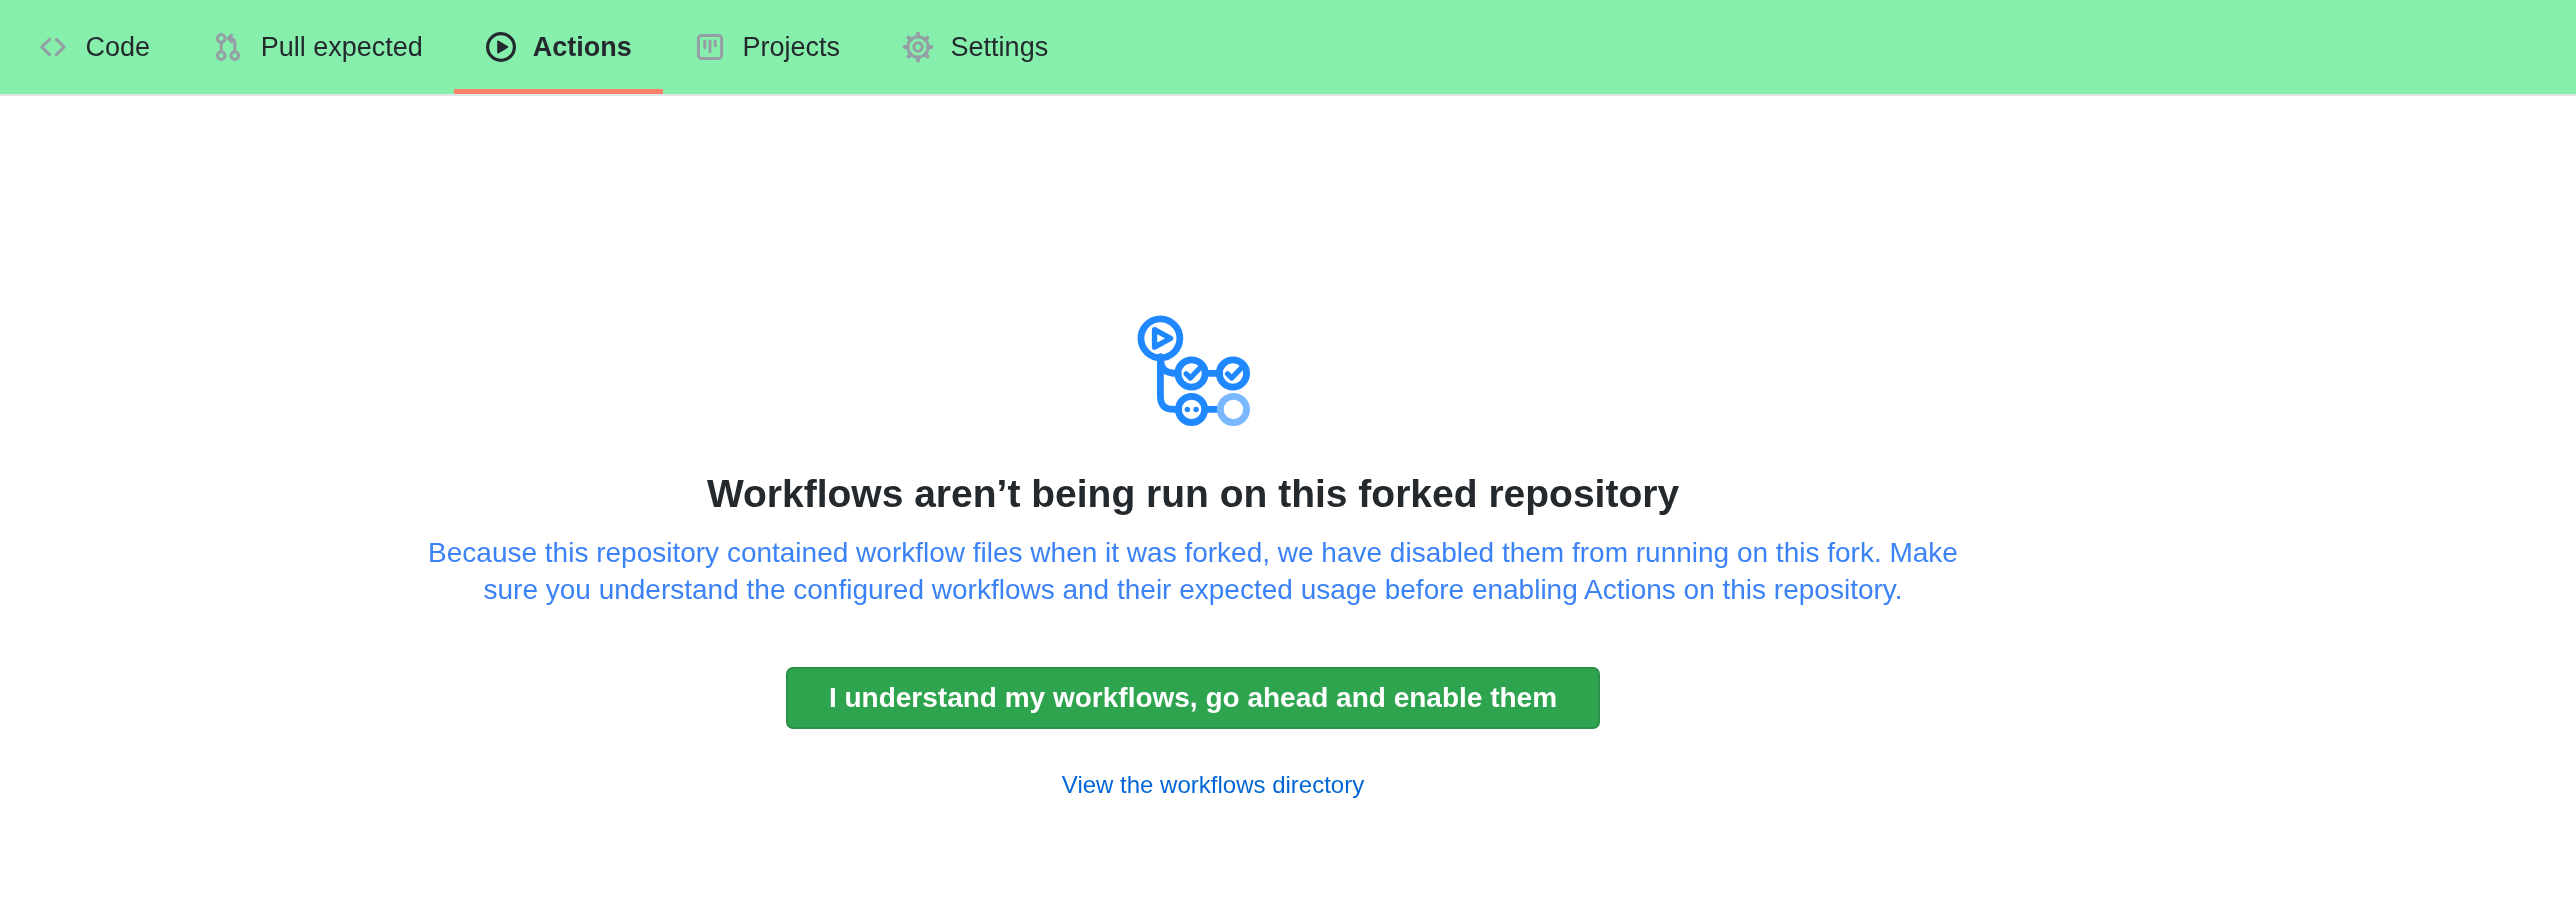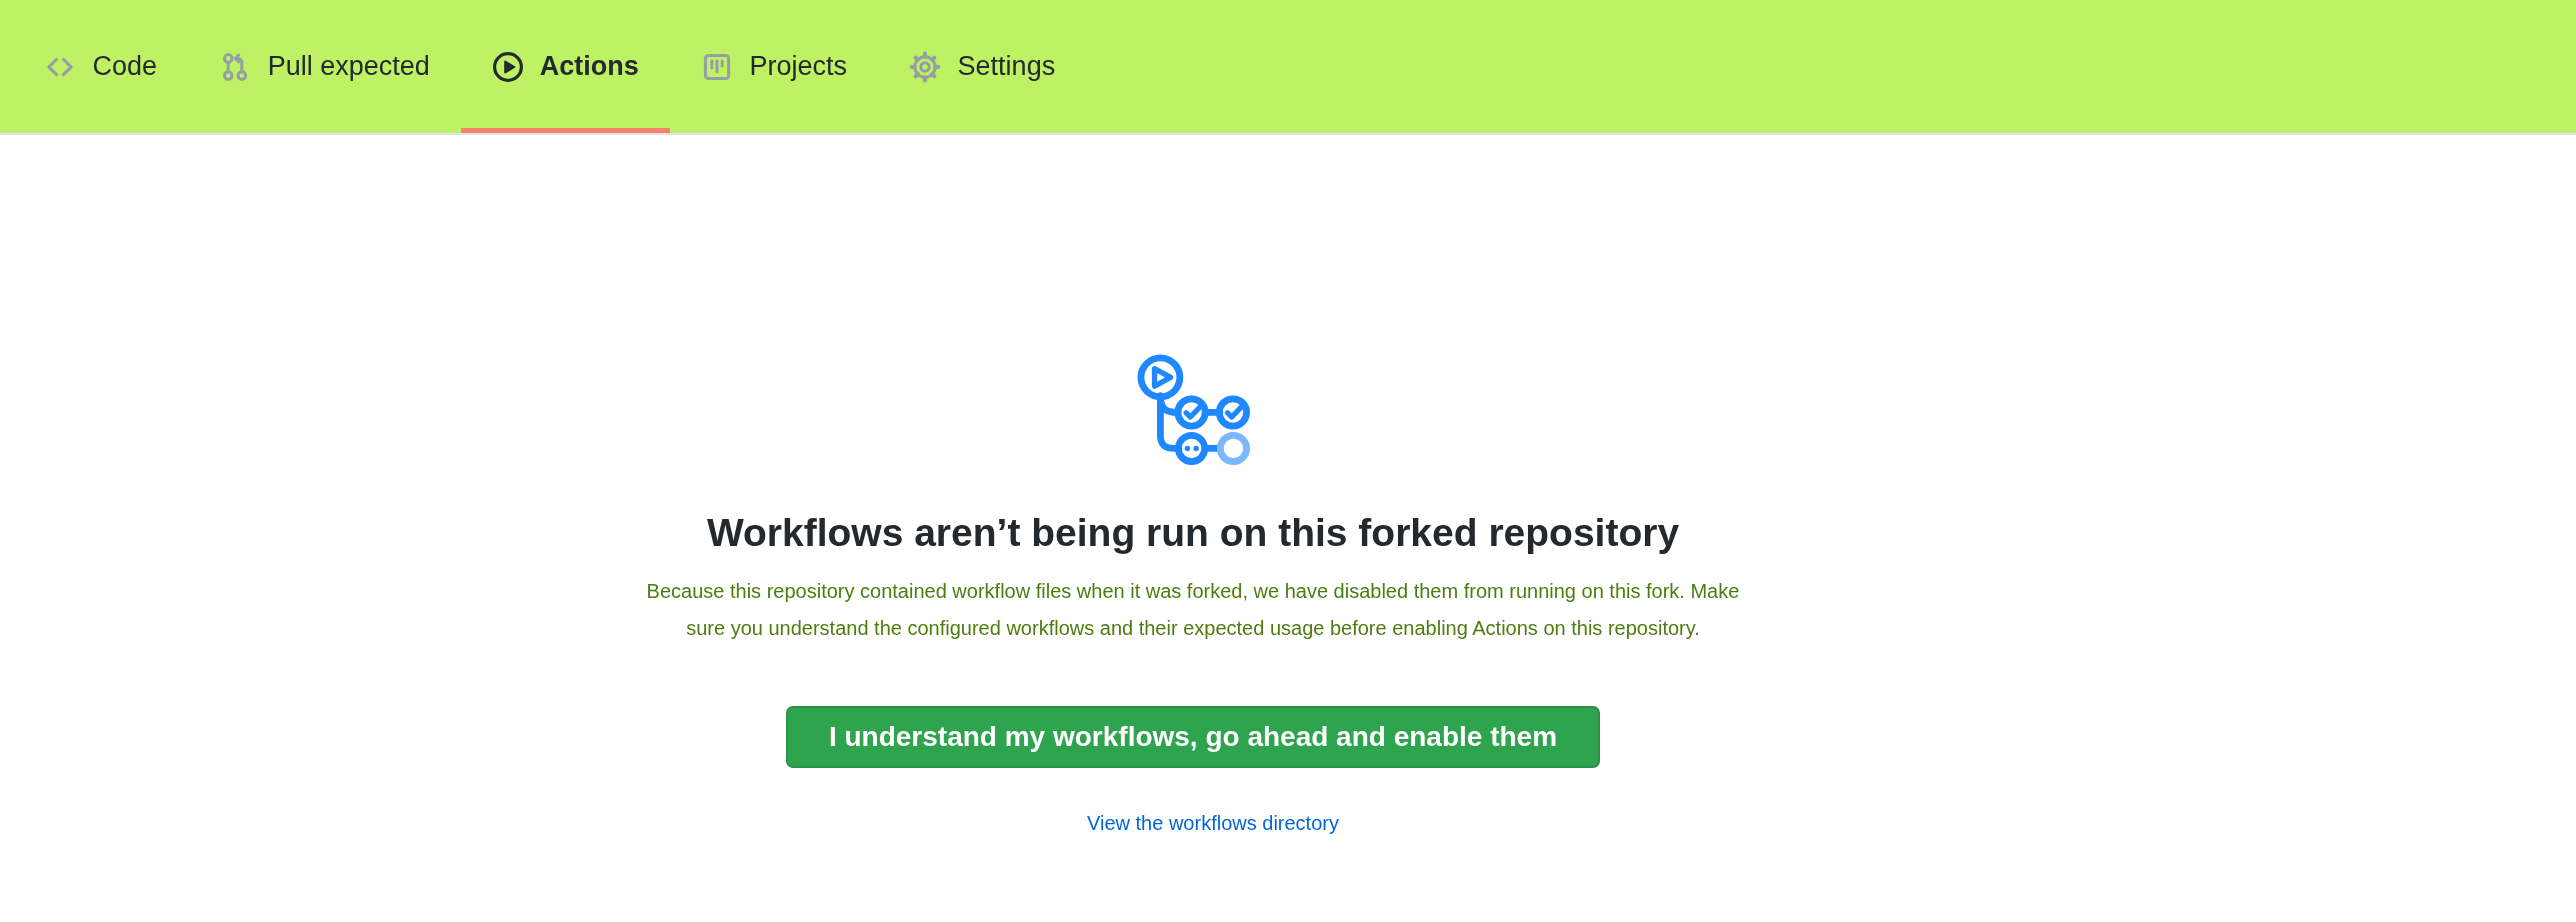--- a/index.html
+++ b/index.html
@@ -8,26 +8,26 @@
     width: 2576px;
     height: 923px;
     background: #ffffff;
     font-family: "Liberation Sans", sans-serif;
     color: #24292e;
     overflow: hidden;
   }
 
   
   .repo-nav {
-    height: 135px;
-    background: #bef264;
+    height: 96px;
+    background: #86efac;
     border-bottom: 2.9px solid #e1e4e8;
     display: flex;
     align-items: stretch;
-    padding-left: 13px;
+    padding-left: 6px;
   }
   .tab {
     display: flex;
     align-items: center;
     gap: 16.6px;
     padding: 0 31px;
     font-size: 27px;
     line-height: 1;
     color: #24292e;
     cursor: pointer;
@@ -50,44 +50,44 @@
   .workflow-graphic { display: block; margin: 0 auto; overflow: visible; }
   .bs-title {
     margin: 43px 0 16px 0;
     font-size: 39px;
     line-height: 49px;
     font-weight: 700;
     color: #24292e;
   }
   .bs-desc {
     margin: 13.7px auto 0 auto;
-    font-size: 20px;
+    font-size: 28px;
     line-height: 37px;
-    color: #4d7c0f;
+    color: #3b82f6;
   }
   .bs-desc span { display: block; }
   .bs-button {
     display: inline-block;
     margin-top: 59px;
     height: 62px;
     line-height: 58px;
     padding: 0 41px;
     background: #2ea44f;
     border: 2px solid rgba(27, 31, 35, 0.15);
     border-radius: 7px;
     color: #ffffff;
     font-family: "Liberation Sans", sans-serif;
     font-size: 28px;
     font-weight: 700;
     cursor: pointer;
   }
   .bs-link {
     display: block;
     margin-top: 39px;
-    font-size: 20px;
+    font-size: 24px;
     line-height: 33px;
     color: #0366d6;
     text-decoration: none;
     cursor: pointer;
     margin-left: 40px;
   }
 </style>
 </head>
 <body>
 

